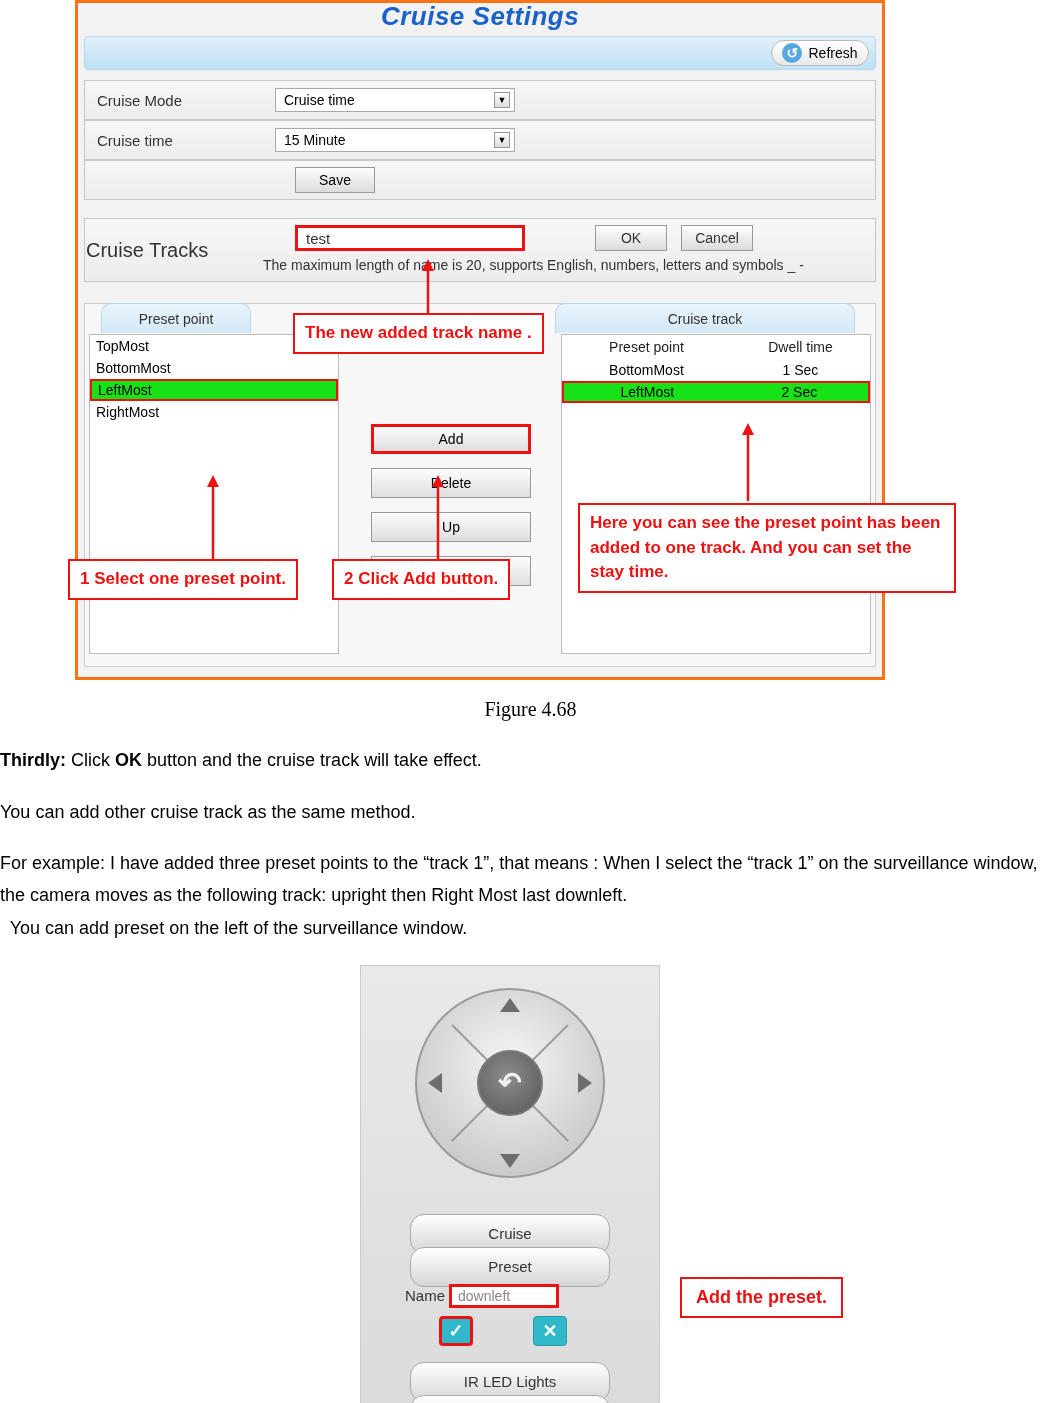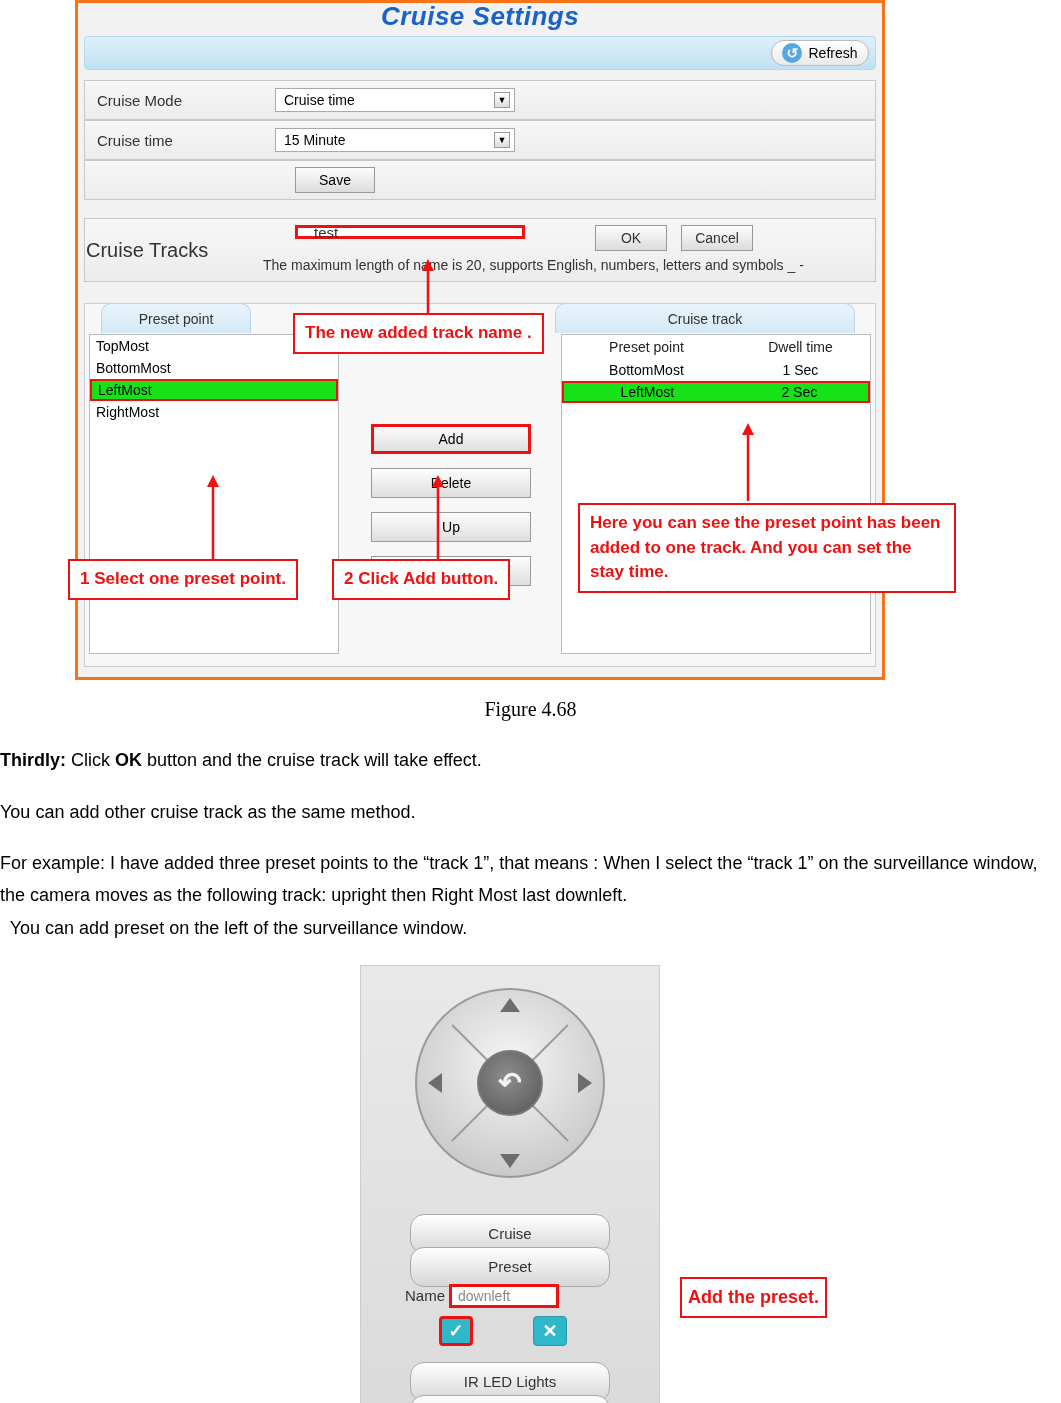--- a/index.html
+++ b/index.html
@@ -81,22 +81,22 @@
     background: linear-gradient(#f7f7f7,#ececec); }
   .save-btn { margin-left: 210px; width: 80px; height: 26px;
     background: linear-gradient(#fdfdfd,#dcdcdc); border:1px solid #999;
     display:flex; align-items:center; justify-content:center; }
 
   .tracks-row { position:absolute; left:6px; right:6px; top:215px; height:64px;
     border:1px solid #c8c8c8; background: linear-gradient(#f7f7f7,#ececec);
     color:#333; }
   .tracks-row .lbl { position:absolute; left:1px; top:20px; font-size:20px; }
   .test-input {
-    position:absolute; left:210px; top:6px; width:230px; height:14px;
-    background:#fff; border:3px solid #e11; padding:0 16px;
+    position:absolute; left:210px; top:6px; width:230px; height:26px;
+    background:#fff; border:3px solid #e11; padding:0 8px;
     display:flex; align-items:center; font-size:15px;
   }
   .ok-btn, .cancel-btn {
     position:absolute; top:6px; width:72px; height:26px;
     background: linear-gradient(#fdfdfd,#dcdcdc); border:1px solid #999;
     display:flex; align-items:center; justify-content:center;
   }
   .ok-btn { left: 510px; }
   .cancel-btn { left: 596px; }
   .hint {
@@ -227,21 +227,21 @@
     display:flex; align-items:center; justify-content:center;
     color:#fff; font-size:18px; font-weight:bold;
   }
   .sqbtn.ok { background:#2fb8c9; border:3px solid #e11; }
   .sqbtn.cx { background:#2fb8c9; border:1px solid #2a99a7; }
 
   .anno2 {
     position:absolute; left:680px; top:312px;
     border:2.5px solid #e11; background:#fff;
     color:#e11; font-weight:bold; font-size:18px;
-    padding:8px 6px;
+    padding:8px 14px;
   }
 </style>
 </head>
 <body>
 <div class="page">
 
 <div class="shot1">
   <div class="cs-title">Cruise Settings</div>
 
   <div class="cs-topbar">

